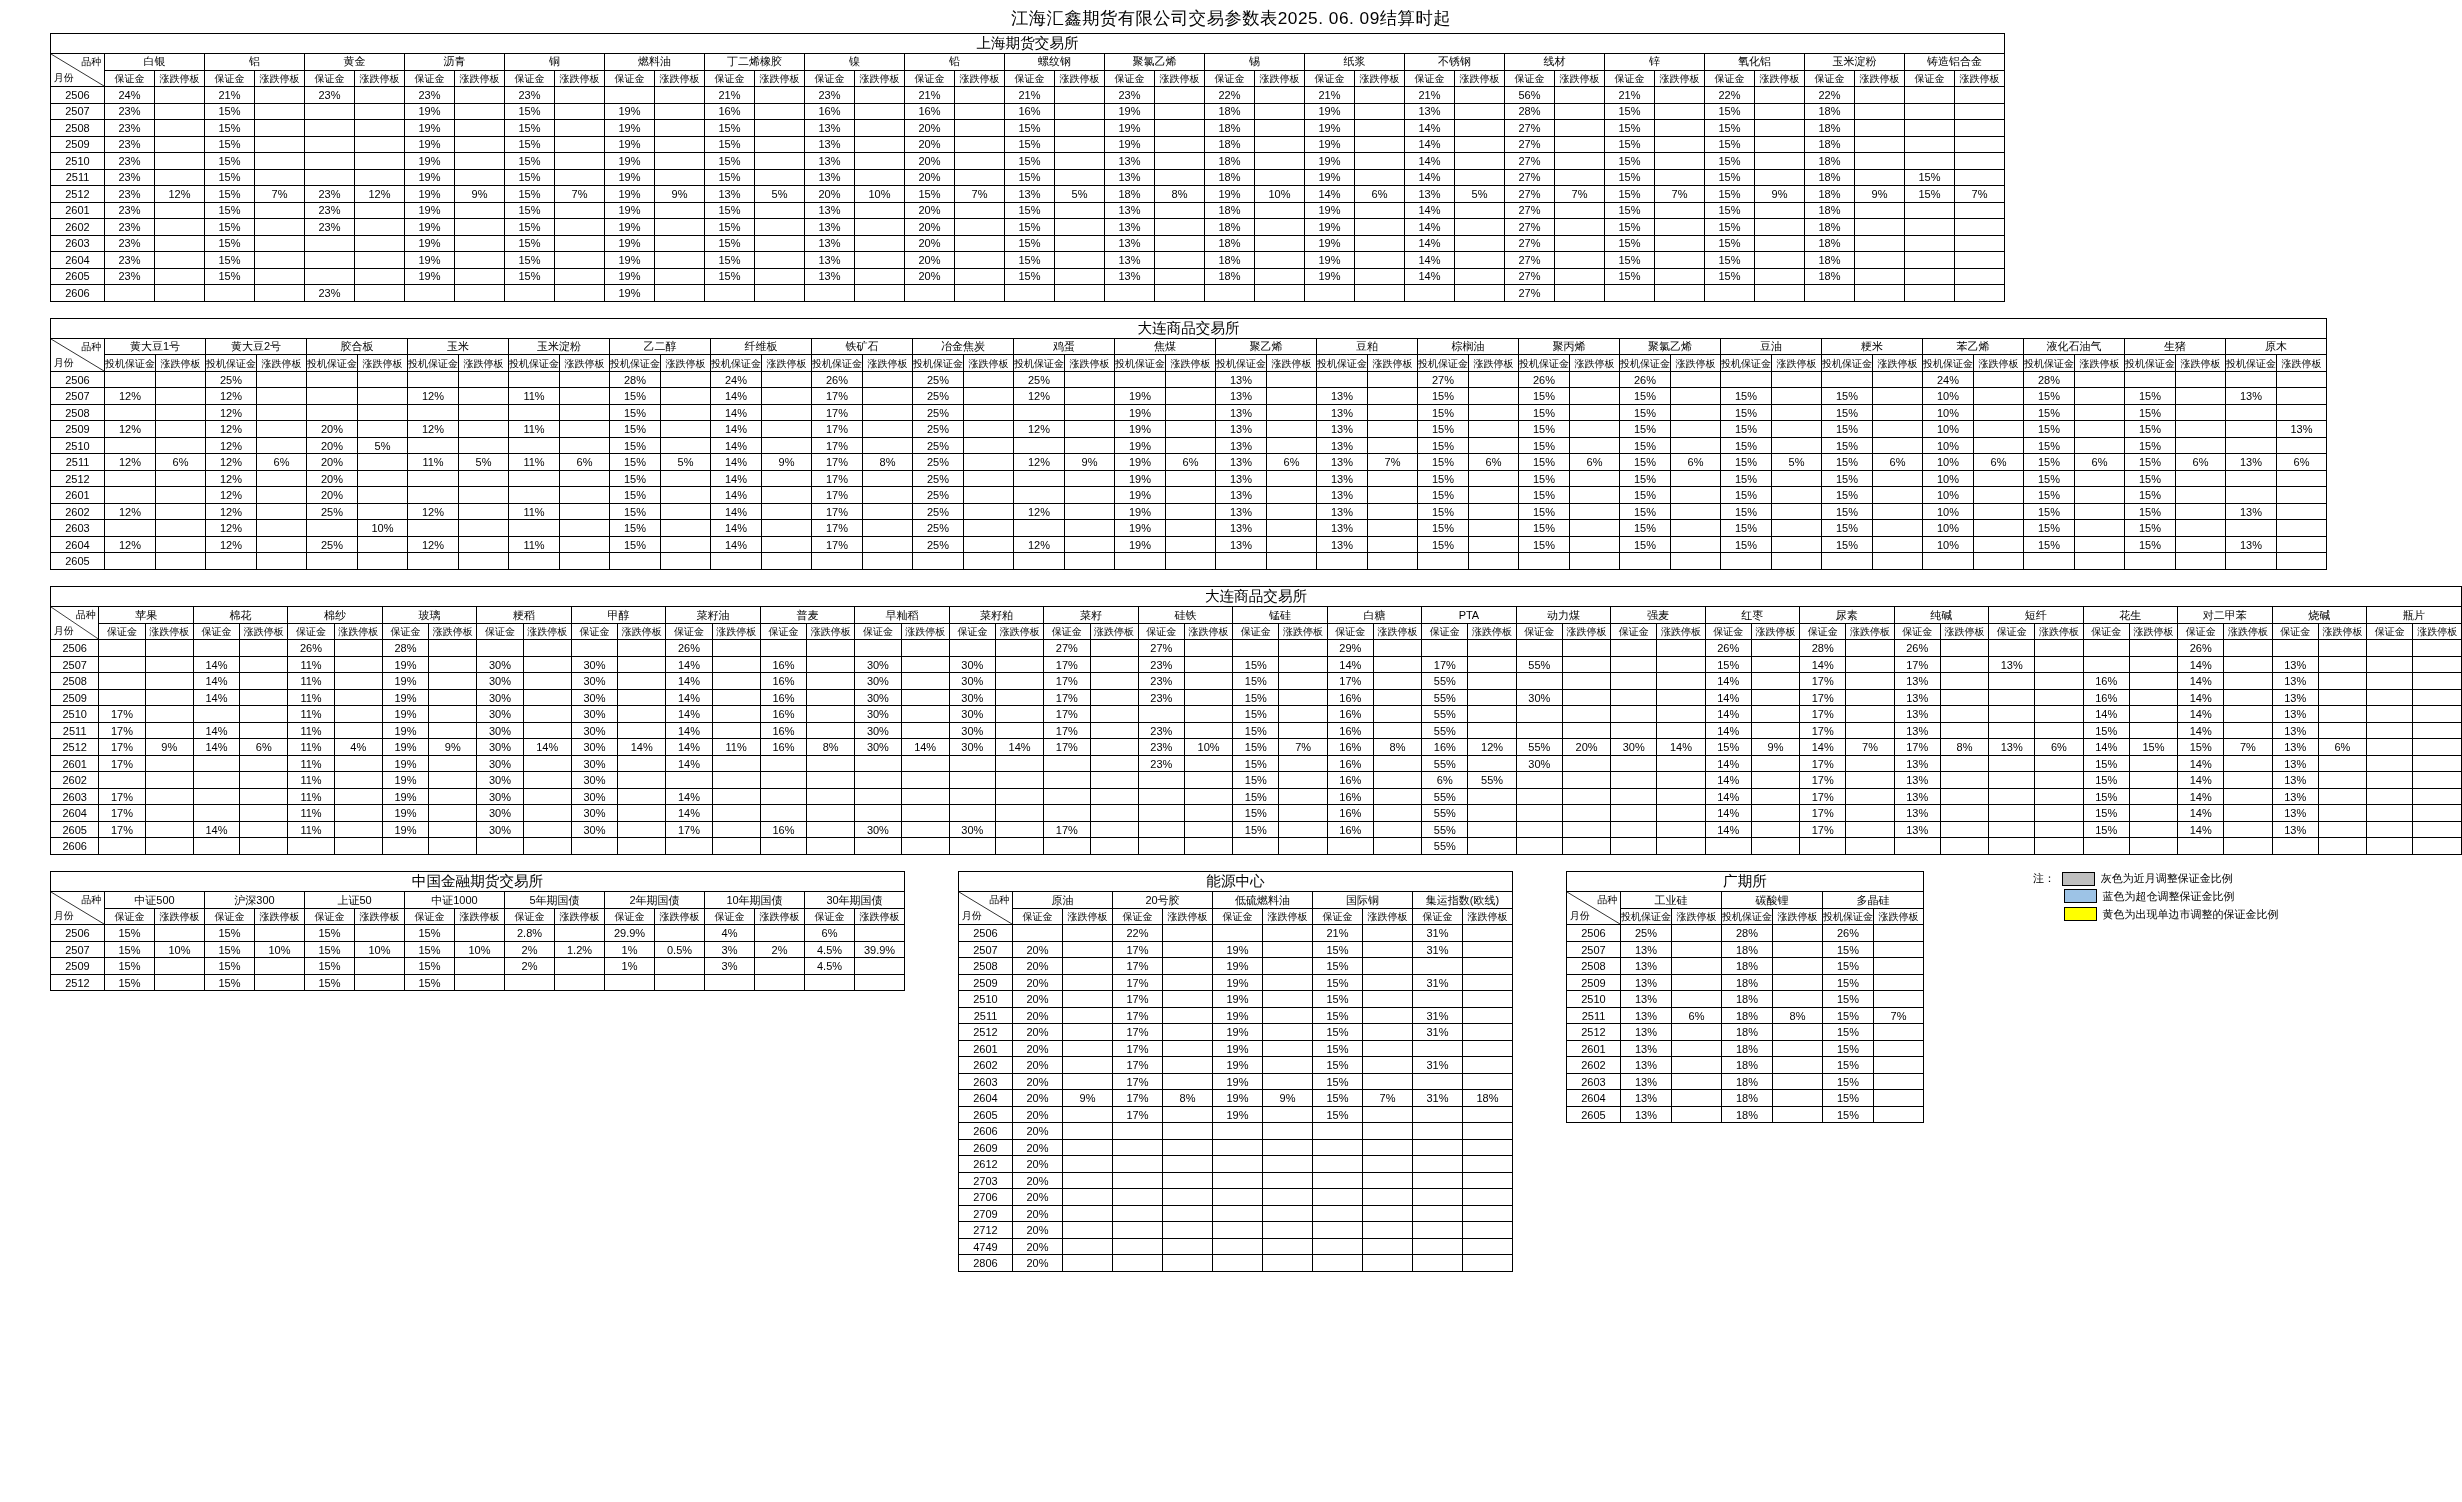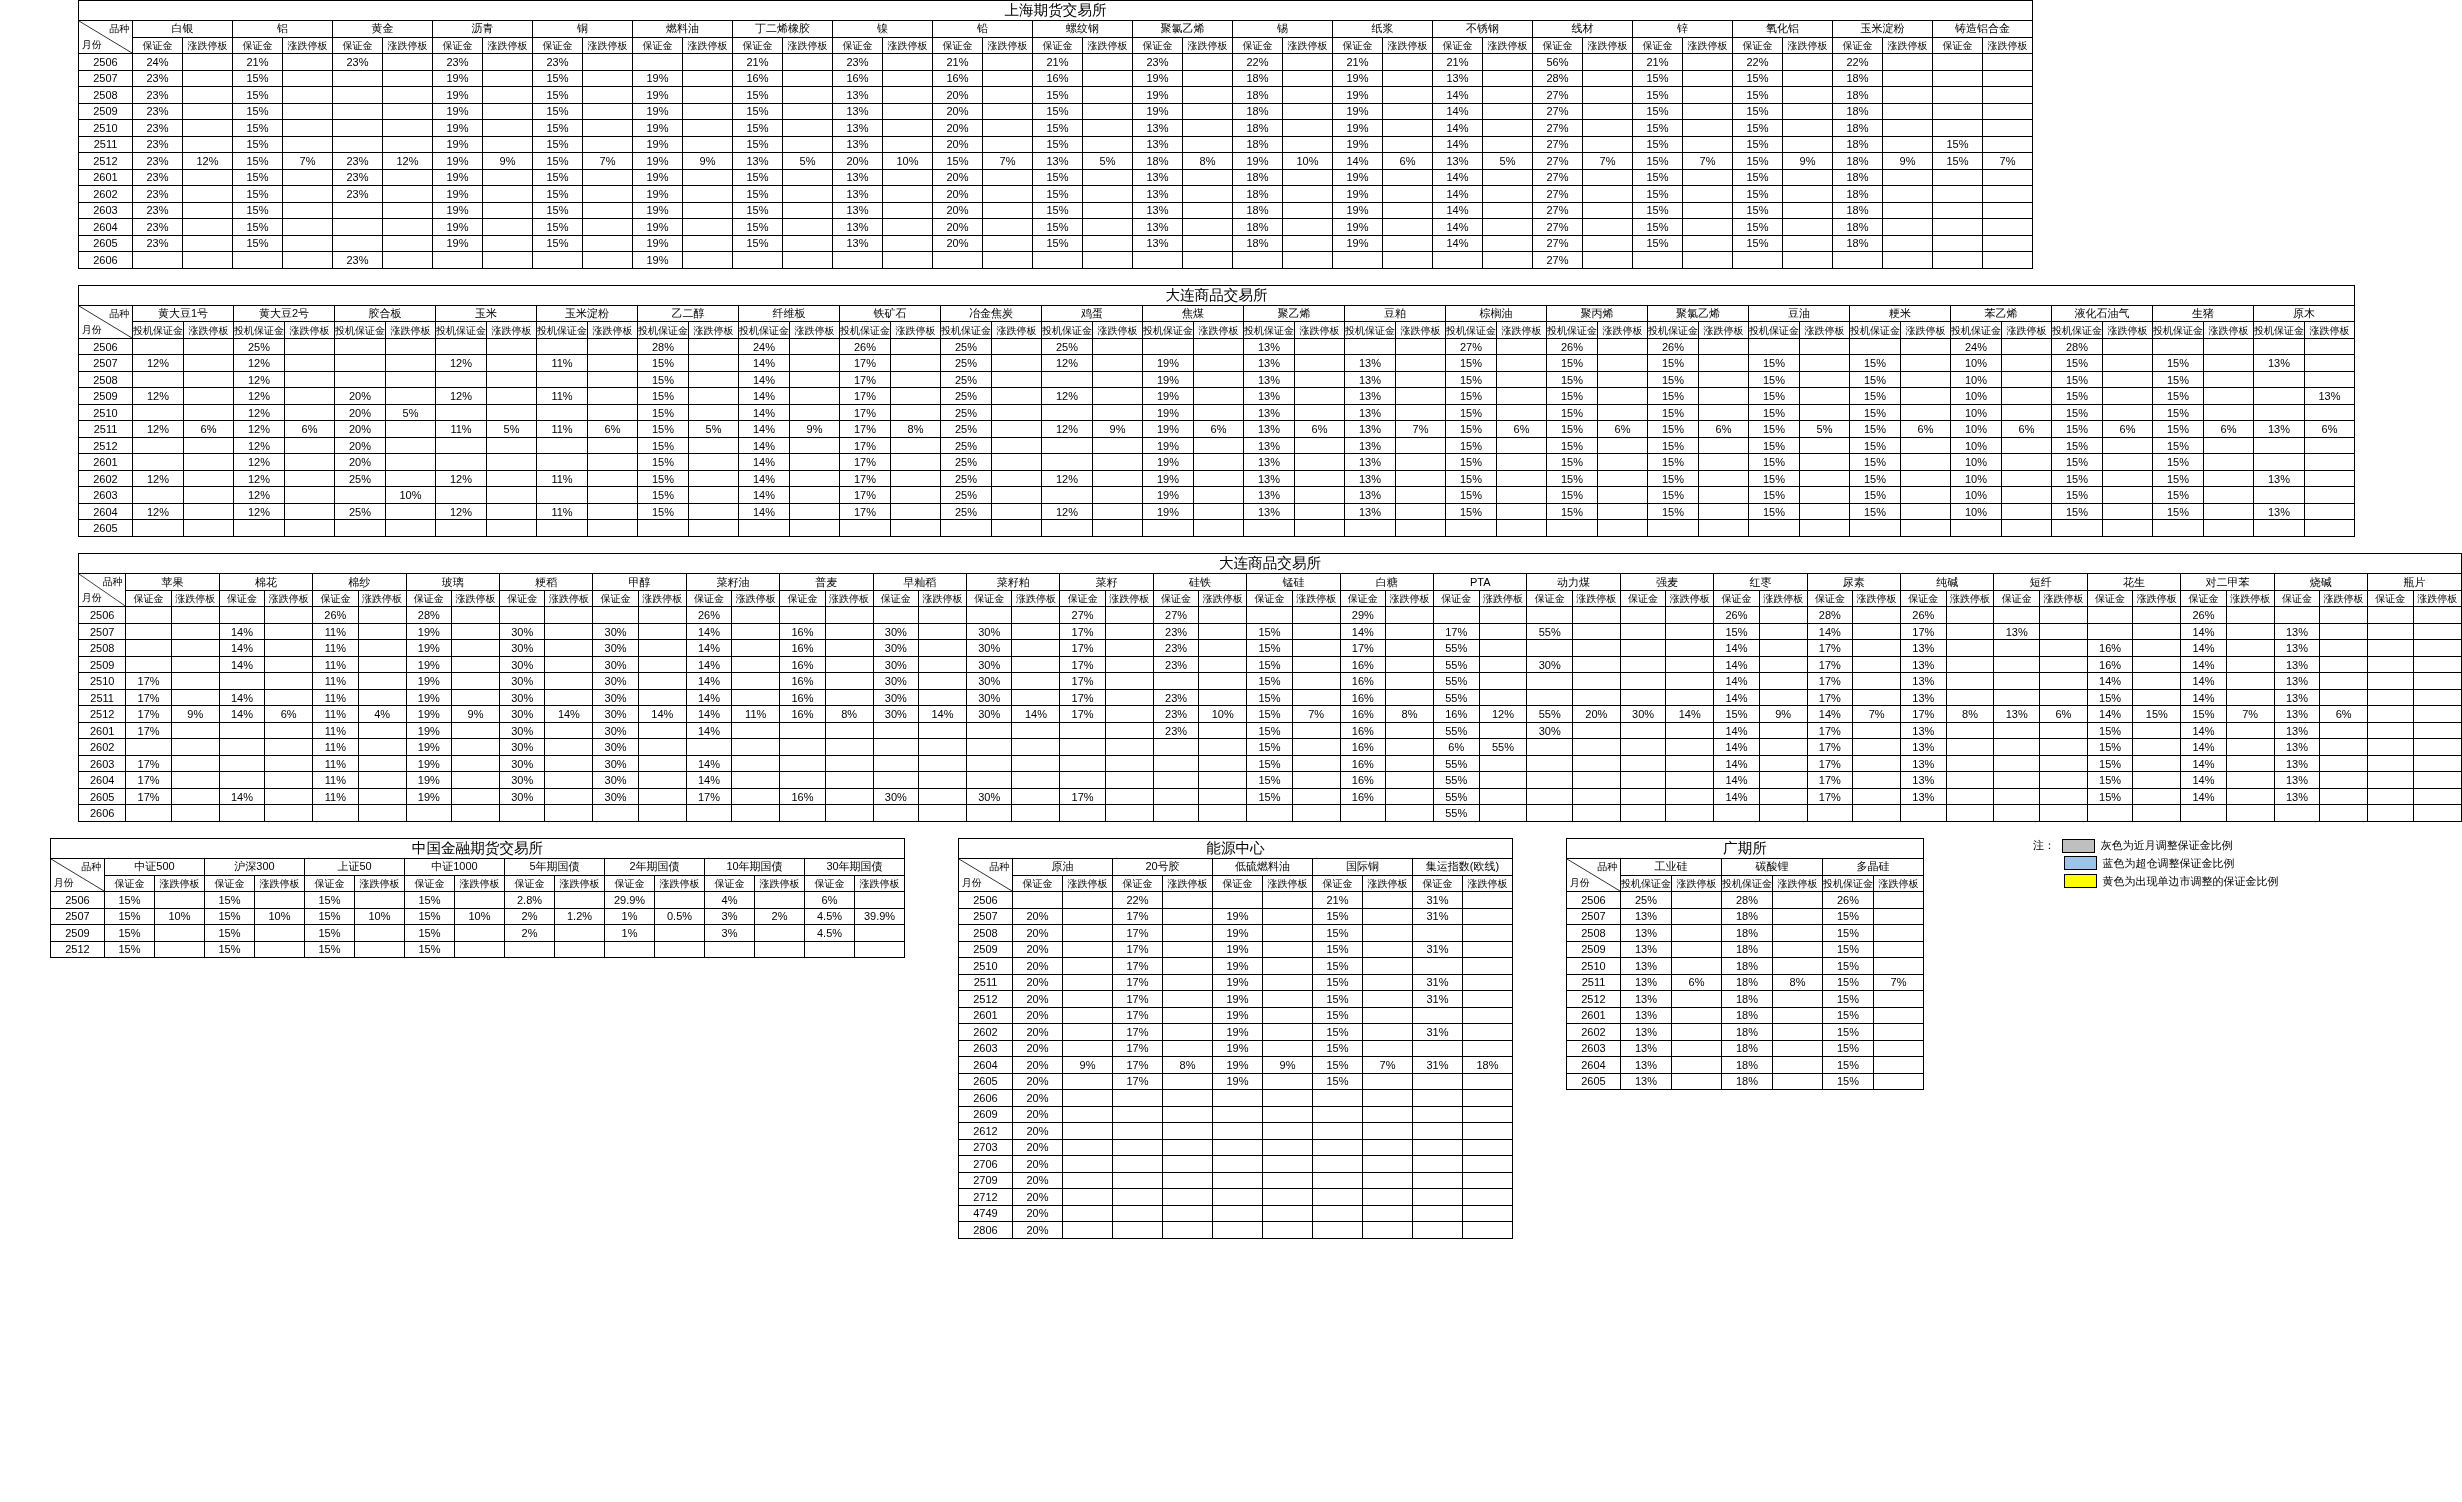--- a/index.html
+++ b/index.html
@@ -40,40 +40,41 @@
     width:53px;
     height:42px;
     padding:0;
   }
   .corner .diag{
     position:absolute;left:0;top:0;width:100%;height:100%;
   }
   .corner .t1{position:absolute;right:2.7px;top:0.9px;font-size:10px;}
   .corner .t2{position:absolute;left:2.7px;bottom:0.9px;font-size:10px;}
   .mon{width:53px;}
-  .wrap{padding-left:78px;}
+  .wrap{padding-left:50px;}
   .sect{margin-bottom:16.4px;}
   .bottomrow{display:flex;gap:0;align-items:flex-start;padding-left:50px;}
   .legend{
     font-size:11px;
   }
   .legend .row{display:flex;align-items:center;margin-bottom:2.7px;}
   .sw{width:31px;height:12px;border:0.9px solid #000;margin-right:5.5px;display:inline-block;}
   .sw-gray{background:#bfbfbf;}
   .sw-blue{background:#9dc3e6;}
   .sw-yellow{background:#ffff00;}
   .note-label{font-size:11px;margin-right:7.3px;}
   .gapcol{width:53px;}
   .gapcol2{width:109px;}
 </style>
 </head>
 <body>
 
 <div class="page">
 
+  <h1 class="doc-title">江海汇鑫期货有限公司交易参数表2025. 06. 09结算时起</h1>
 
   <div id="sections">
       <div class="sect wrap">
         <table class="grid">
           <tbody>
             <tr>
               <td class="sect-title" colspan="39">上海期货交易所</td>
             </tr>
             <tr>
               <td class="corner" rowspan="2">

